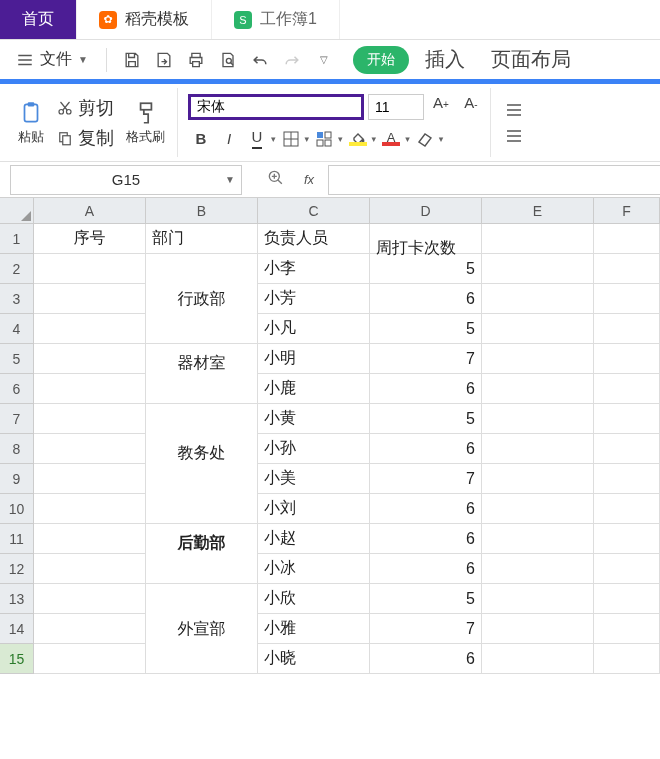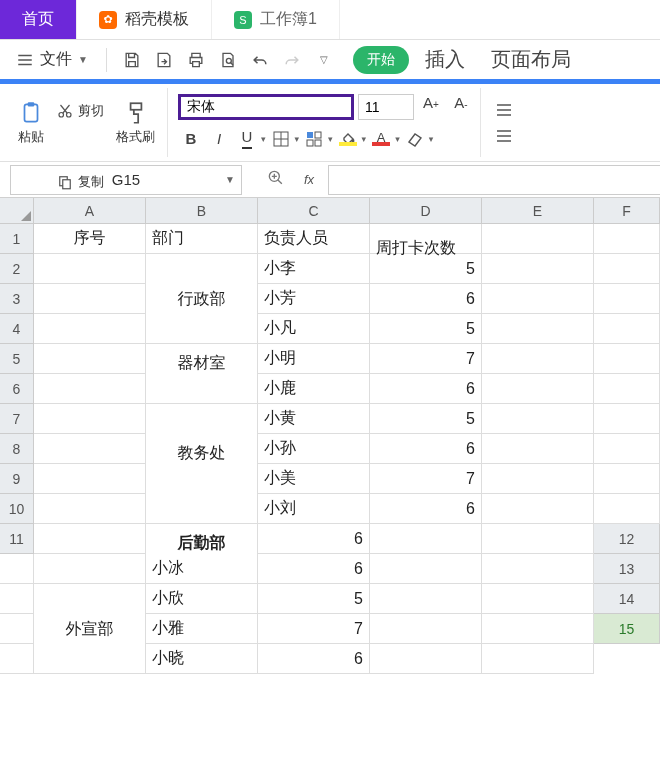--- a/index.html
+++ b/index.html
@@ -1,21 +1,21 @@
 <!DOCTYPE html>
 <html><head>
 <meta charset="utf-8">
 <style>
   * { box-sizing: border-box; margin: 0; padding: 0; font-family: "Microsoft YaHei", Arial, sans-serif; }
   body { width: 660px; height: 759px; background: #fff; overflow: hidden; font-size: 14px; color: #333; }
 
   
   .tabs { display: flex; height: 40px; background: #fff; border-bottom: 1px solid #e0e0e0; }
   .tab { display: flex; align-items: center; padding: 0 22px; font-size: 16px; cursor: pointer; border-right: 1px solid #eee; }
-  .tab.active { background: #6d28d9; color: #fff; }
+  .tab.active { background: #4c1d95; color: #fff; }
   .tab .ticon { width: 18px; height: 18px; margin-right: 8px; display: inline-flex; align-items: center; justify-content: center; border-radius: 4px; font-size: 11px; color: #fff; }
   .ticon.orange { background: #ff6a00; }
   .ticon.green { background: #2bb56a; }
   .tab.wb-tab { color: #666; }
 
   
   .toolbar { display: flex; align-items: center; height: 44px; padding: 0 10px; border-bottom: 5px solid #3b82f6; gap: 6px; }
   .menu-trigger { display: flex; align-items: center; gap: 6px; padding: 4px 6px; cursor: pointer; font-size: 16px; }
   .divider { width: 1px; height: 24px; background: #ddd; margin: 0 6px; }
   .tb-icon { width: 26px; height: 26px; display: flex; align-items: center; justify-content: center; cursor: pointer; color: #555; }
@@ -23,21 +23,21 @@
   .pill { background: #2bb56a; color: #fff; padding: 5px 14px; border-radius: 14px; font-size: 14px; cursor: pointer; margin-left: 10px; }
   .menubtn { padding: 4px 10px; cursor: pointer; font-size: 20px; color: #444; }
 
   
   .ribbon { display: flex; height: 78px; border-bottom: 1px solid #e0e0e0; padding: 4px 6px; gap: 4px; }
   .group { display: flex; flex-direction: column; justify-content: center; padding: 0 6px; }
   .group.border-r { border-right: 1px solid #e5e5e5; }
   .paste-group { display: flex; align-items: center; gap: 2px; }
   .vbtn { display: flex; flex-direction: column; align-items: center; gap: 2px; padding: 2px 6px; cursor: pointer; font-size: 13px; }
   .vbtn svg { width: 26px; height: 26px; }
-  .hbtn { display: flex; align-items: center; gap: 4px; padding: 2px 4px; cursor: pointer; font-size: 13px; margin-top: 47px; }
+  .hbtn { display: flex; align-items: center; gap: 4px; padding: 2px 4px; cursor: pointer; font-size: 18px; }
   .hbtn svg { width: 18px; height: 18px; }
   .font-sel { display: flex; gap: 4px; margin-bottom: 6px; }
   .font-name { width: 176px; height: 26px; border: 3px solid #4c1d95; padding: 2px 6px; font-size: 14px; background: #fff; }
   .font-size { width: 56px; height: 26px; border: 1px solid #ccc; padding: 2px 6px; font-size: 14px; background: #fff; }
   .fmt-row { display: flex; align-items: center; gap: 2px; }
   .fmt-btn { width: 26px; height: 26px; display: flex; align-items: center; justify-content: center; cursor: pointer; font-size: 15px; color: #444; }
   .fmt-drop { display: flex; align-items: center; }
   .fmt-drop .chev { font-size: 9px; margin-left: 1px; color: #666; }
   .underline-bar { border-bottom: 2px solid #333; padding-bottom: 2px; }
   .color-bar { width: 18px; height: 4px; margin-top: -2px; }
@@ -350,20 +350,21 @@
   <div class="cell"></div>
   <div class="cell"></div>
   <div class="cell">小刘</div>
   <div class="cell right">6</div>
   <div class="cell"></div>
   <div class="cell"></div>
 
   <div class="rcell">11</div>
   <div class="cell"></div>
   <div class="cell noborder-b merged" style="align-items:flex-end;font-weight:bold;">后勤部</div>
+  <div class="cell">小赵</div>
   <div class="cell right">6</div>
   <div class="cell"></div>
   <div class="cell"></div>
 
   <div class="rcell">12</div>
   <div class="cell"></div>
   <div class="cell"></div>
   <div class="cell">小冰</div>
   <div class="cell right">6</div>
   <div class="cell"></div>

